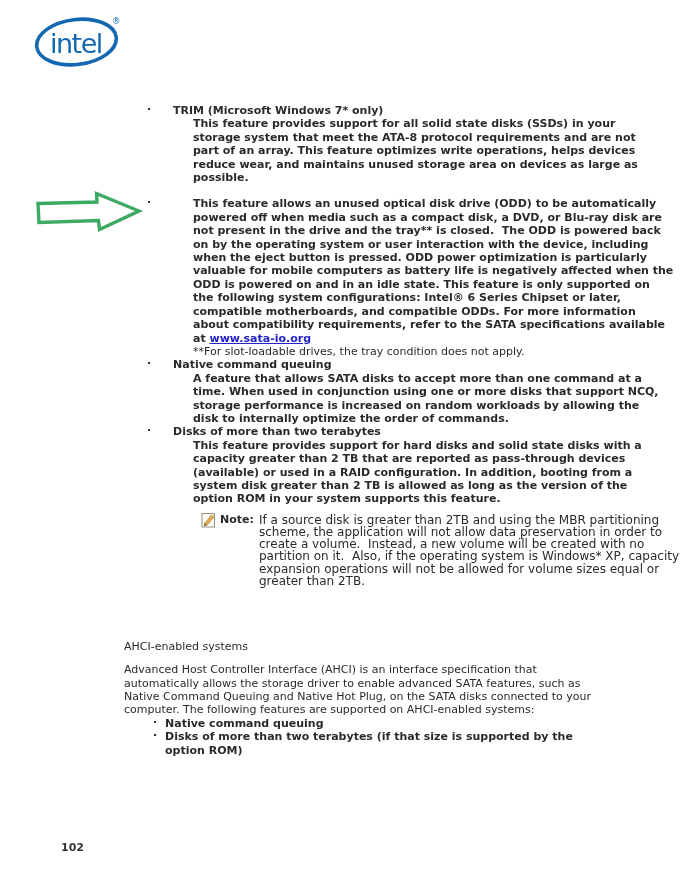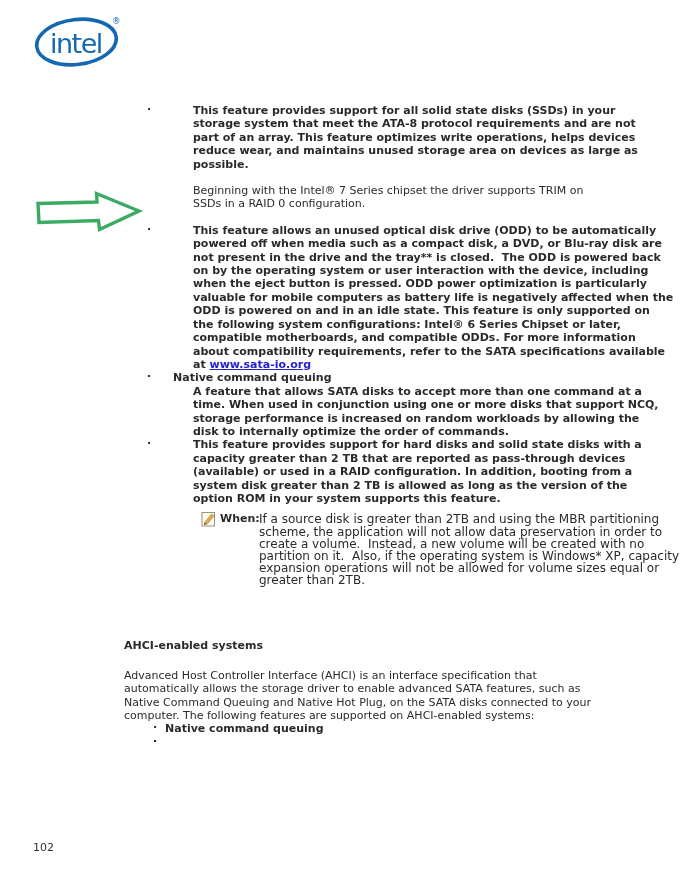--- a/index.html
+++ b/index.html
@@ -33,27 +33,27 @@
   .link { color: #2323cc; text-decoration: underline; cursor: pointer; }
 
   .note { position: relative; margin-top: 6px; height: 88px; }
   .note-icon { position: absolute; left: 201px; top: 0; }
   .note-label { position: absolute; left: 220px; top: 1px; font-weight: bold; }
   .note-text {
     position: absolute; left: 259px; top: 2px;
     font-size: 12px; line-height: 12.2px; white-space: pre;
   }
 
-  .ahci-head { margin-top: 40px; margin-left: 124px; font-weight: bold; }
-  .ahci-intro { margin-top: 16px; margin-left: 124px; white-space: pre; }
+  .ahci-head { margin-top: 40px; margin-left: 124px; font-weight: normal; }
+  .ahci-intro { margin-top: 10px; margin-left: 124px; white-space: pre; }
   .ahci-item { position: relative; }
   .ahci-item .bullet { left: 153px; }
   .ahci-item .txt { margin-left: 165px; font-weight: bold; white-space: pre; }
 
-  .page-num { position: absolute; left: 33px; top: 841px; font-weight: normal; color: #333; }
+  .page-num { position: absolute; left: 61px; top: 841px; font-weight: bold; color: #333; }
 </style>
 </head>
 <body>
 
 <div class="logo">
   <svg width="94" height="58" viewBox="0 0 94 58">
     <ellipse cx="42.5" cy="28" rx="40" ry="22.5" fill="none" stroke="#1467b1" stroke-width="3.6" transform="rotate(-7 42.5 28)"></ellipse>
     <text x="16" y="39" font-family="DejaVu Sans, sans-serif" font-size="27" letter-spacing="-1.5" fill="#1467b1">intel</text>
     <text x="78" y="10" font-family="DejaVu Sans, sans-serif" font-size="8.5" fill="#1467b1">®</text>
   </svg>
@@ -62,71 +62,72 @@
 <div class="arrow-callout">
   <svg width="118" height="48" viewBox="0 0 118 48">
     <polygon points="10,15.5 69,14 68.5,5.5 111,23 71.5,41.5 70.5,32.5 11,34.5" fill="#ffffff" stroke="#3daa64" stroke-width="3.4" stroke-linejoin="miter"></polygon>
   </svg>
 </div>
 
 <div class="content">
 
   <div class="li" id="sec-trim">
     <span class="bullet">·</span>
+    <div class="li-head">TRIM (Microsoft Windows 7* only)</div>
     <div class="li-body">This feature provides support for all solid state disks (SSDs) in your
 storage system that meet the ATA-8 protocol requirements and are not
 part of an array. This feature optimizes write operations, helps devices
 reduce wear, and maintains unused storage area on devices as large as
 possible.</div>
-    <div class="callout-para">Beginning with the Intel® 7 Series chipset the driver supports TRIM on
-SSDs in a RAID 0 configuration.</div>
   </div>
 
   <div class="li" id="sec-odd">
     <span class="bullet">·</span>
     <div class="li-body"><span>This feature allows an unused optical disk drive (ODD) to be automatically
 powered off when media such as a compact disk, a DVD, or Blu-ray disk are
 not present in the drive and the tray** is closed.  The ODD is powered back
 on by the operating system or user interaction with the device, including
 when the eject button is pressed. ODD power optimization is particularly
 valuable for mobile computers as battery life is negatively affected when the
 ODD is powered on and in an idle state. This feature is only supported on
 the following system configurations: Intel® 6 Series Chipset or later,
 compatible motherboards, and compatible ODDs. For more information
 about compatibility requirements, refer to the SATA specifications available
 at </span><a class="link">www.sata-io.org</a></div>
+    <div class="footnote">**For slot-loadable drives, the tray condition does not apply.</div>
   </div>
 
   <div class="li">
     <span class="bullet">·</span>
     <div class="li-head">Native command queuing</div>
     <div class="li-body">A feature that allows SATA disks to accept more than one command at a
 time. When used in conjunction using one or more disks that support NCQ,
 storage performance is increased on random workloads by allowing the
 disk to internally optimize the order of commands.</div>
   </div>
 
   <div class="li">
     <span class="bullet">·</span>
+    <div class="li-head">Disks of more than two terabytes</div>
     <div class="li-body">This feature provides support for hard disks and solid state disks with a
 capacity greater than 2 TB that are reported as pass-through devices
 (available) or used in a RAID configuration. In addition, booting from a
 system disk greater than 2 TB is allowed as long as the version of the
 option ROM in your system supports this feature.</div>
   </div>
 
   <div class="note">
     <span class="note-icon">
       <svg width="15" height="16" viewBox="0 0 15 16">
         <rect x="1" y="1.5" width="12.5" height="13.5" fill="#fcfcf4" stroke="#96917c" stroke-width="1"></rect>
         <polygon points="3.5,11.5 10.5,3 13,5 6,13.2" fill="#e6ab4f" stroke="#a3792e" stroke-width="0.6"></polygon>
         <polygon points="3.5,11.5 6,13.2 2.8,13.9" fill="#6b5526"></polygon>
       </svg>
     </span>
-    <span class="note-label">When:</span>
+    <span class="note-label">Note:</span>
     <div class="note-text">If a source disk is greater than 2TB and using the MBR partitioning
 scheme, the application will not allow data preservation in order to
 create a volume.  Instead, a new volume will be created with no
 partition on it.  Also, if the operating system is Windows* XP, capacity
 expansion operations will not be allowed for volume sizes equal or
 greater than 2TB.</div>
   </div>
 
   <div class="ahci-head">AHCI-enabled systems</div>
   <div class="ahci-intro">Advanced Host Controller Interface (AHCI) is an interface specification that
@@ -136,17 +137,19 @@
 
   <div class="ahci-item">
     <span class="bullet">·</span>
     <div class="txt">Native command queuing</div>
   </div>
   <div class="ahci-item">
     <span class="bullet">·</span>
   </div>
   <div class="ahci-item">
     <span class="bullet">·</span>
+    <div class="txt">Disks of more than two terabytes (if that size is supported by the
+option ROM)</div>
   </div>
 
 </div>
 
 <div class="page-num">102</div>
 
 </body></html>

